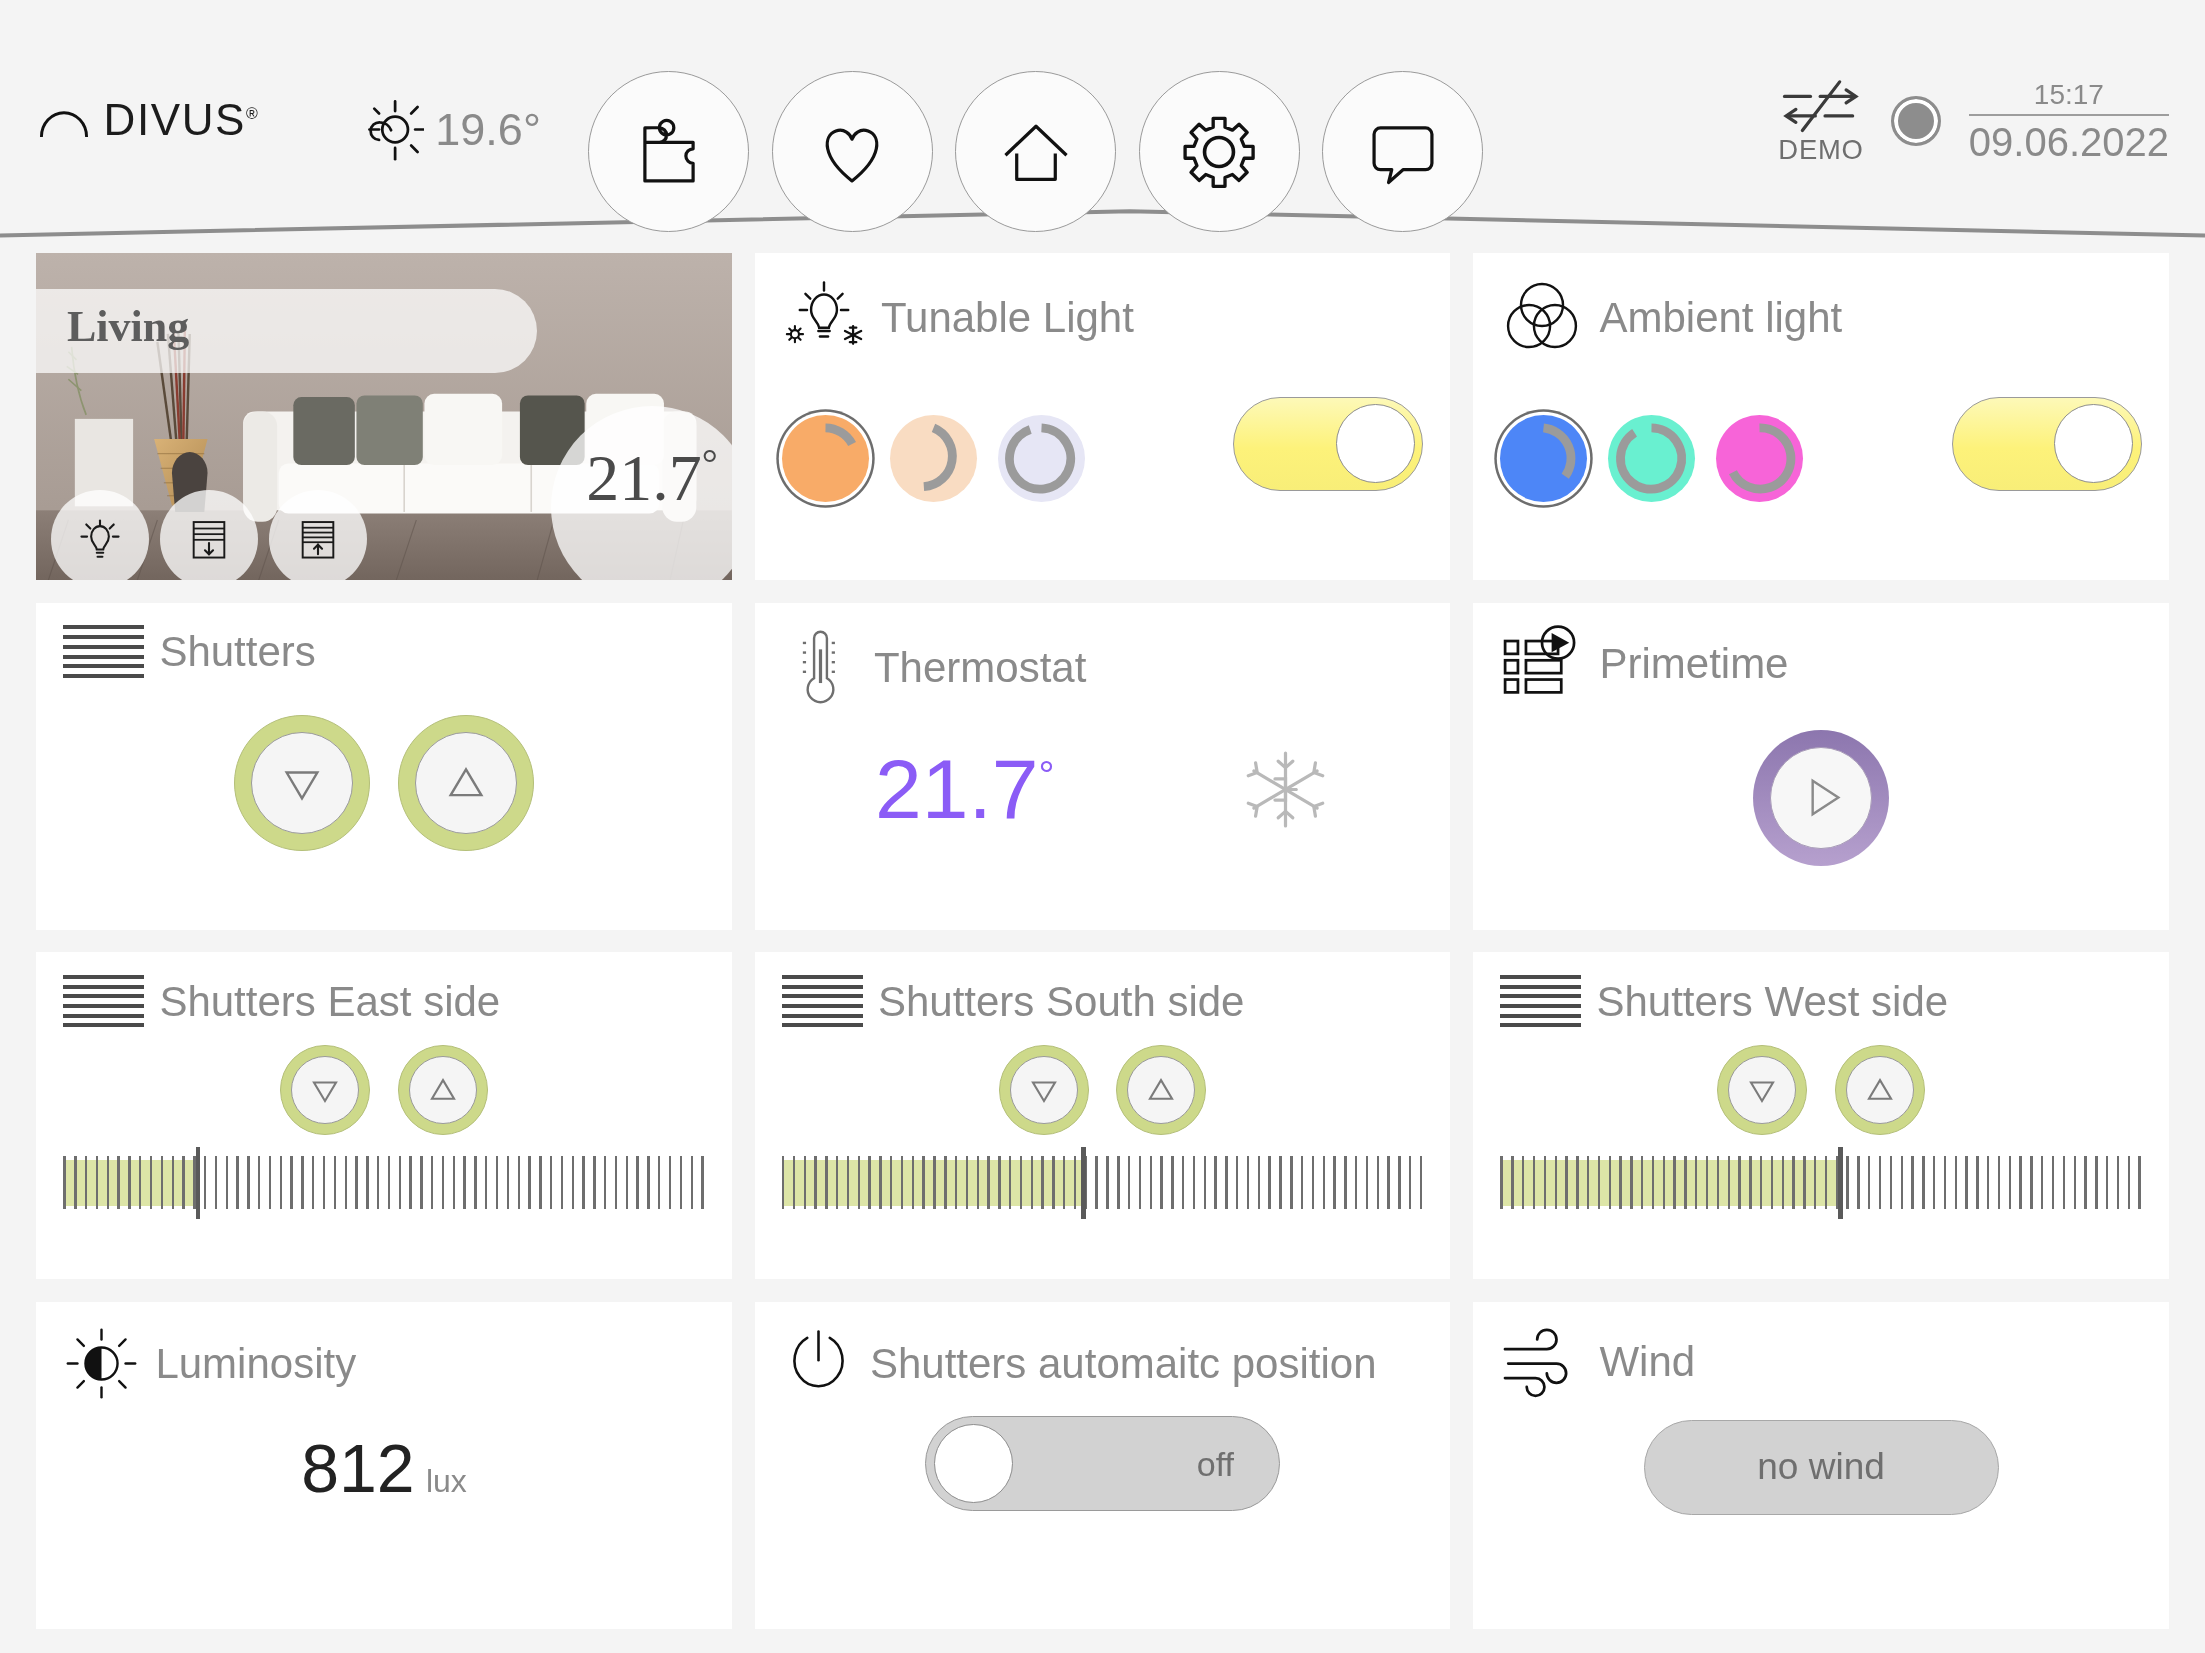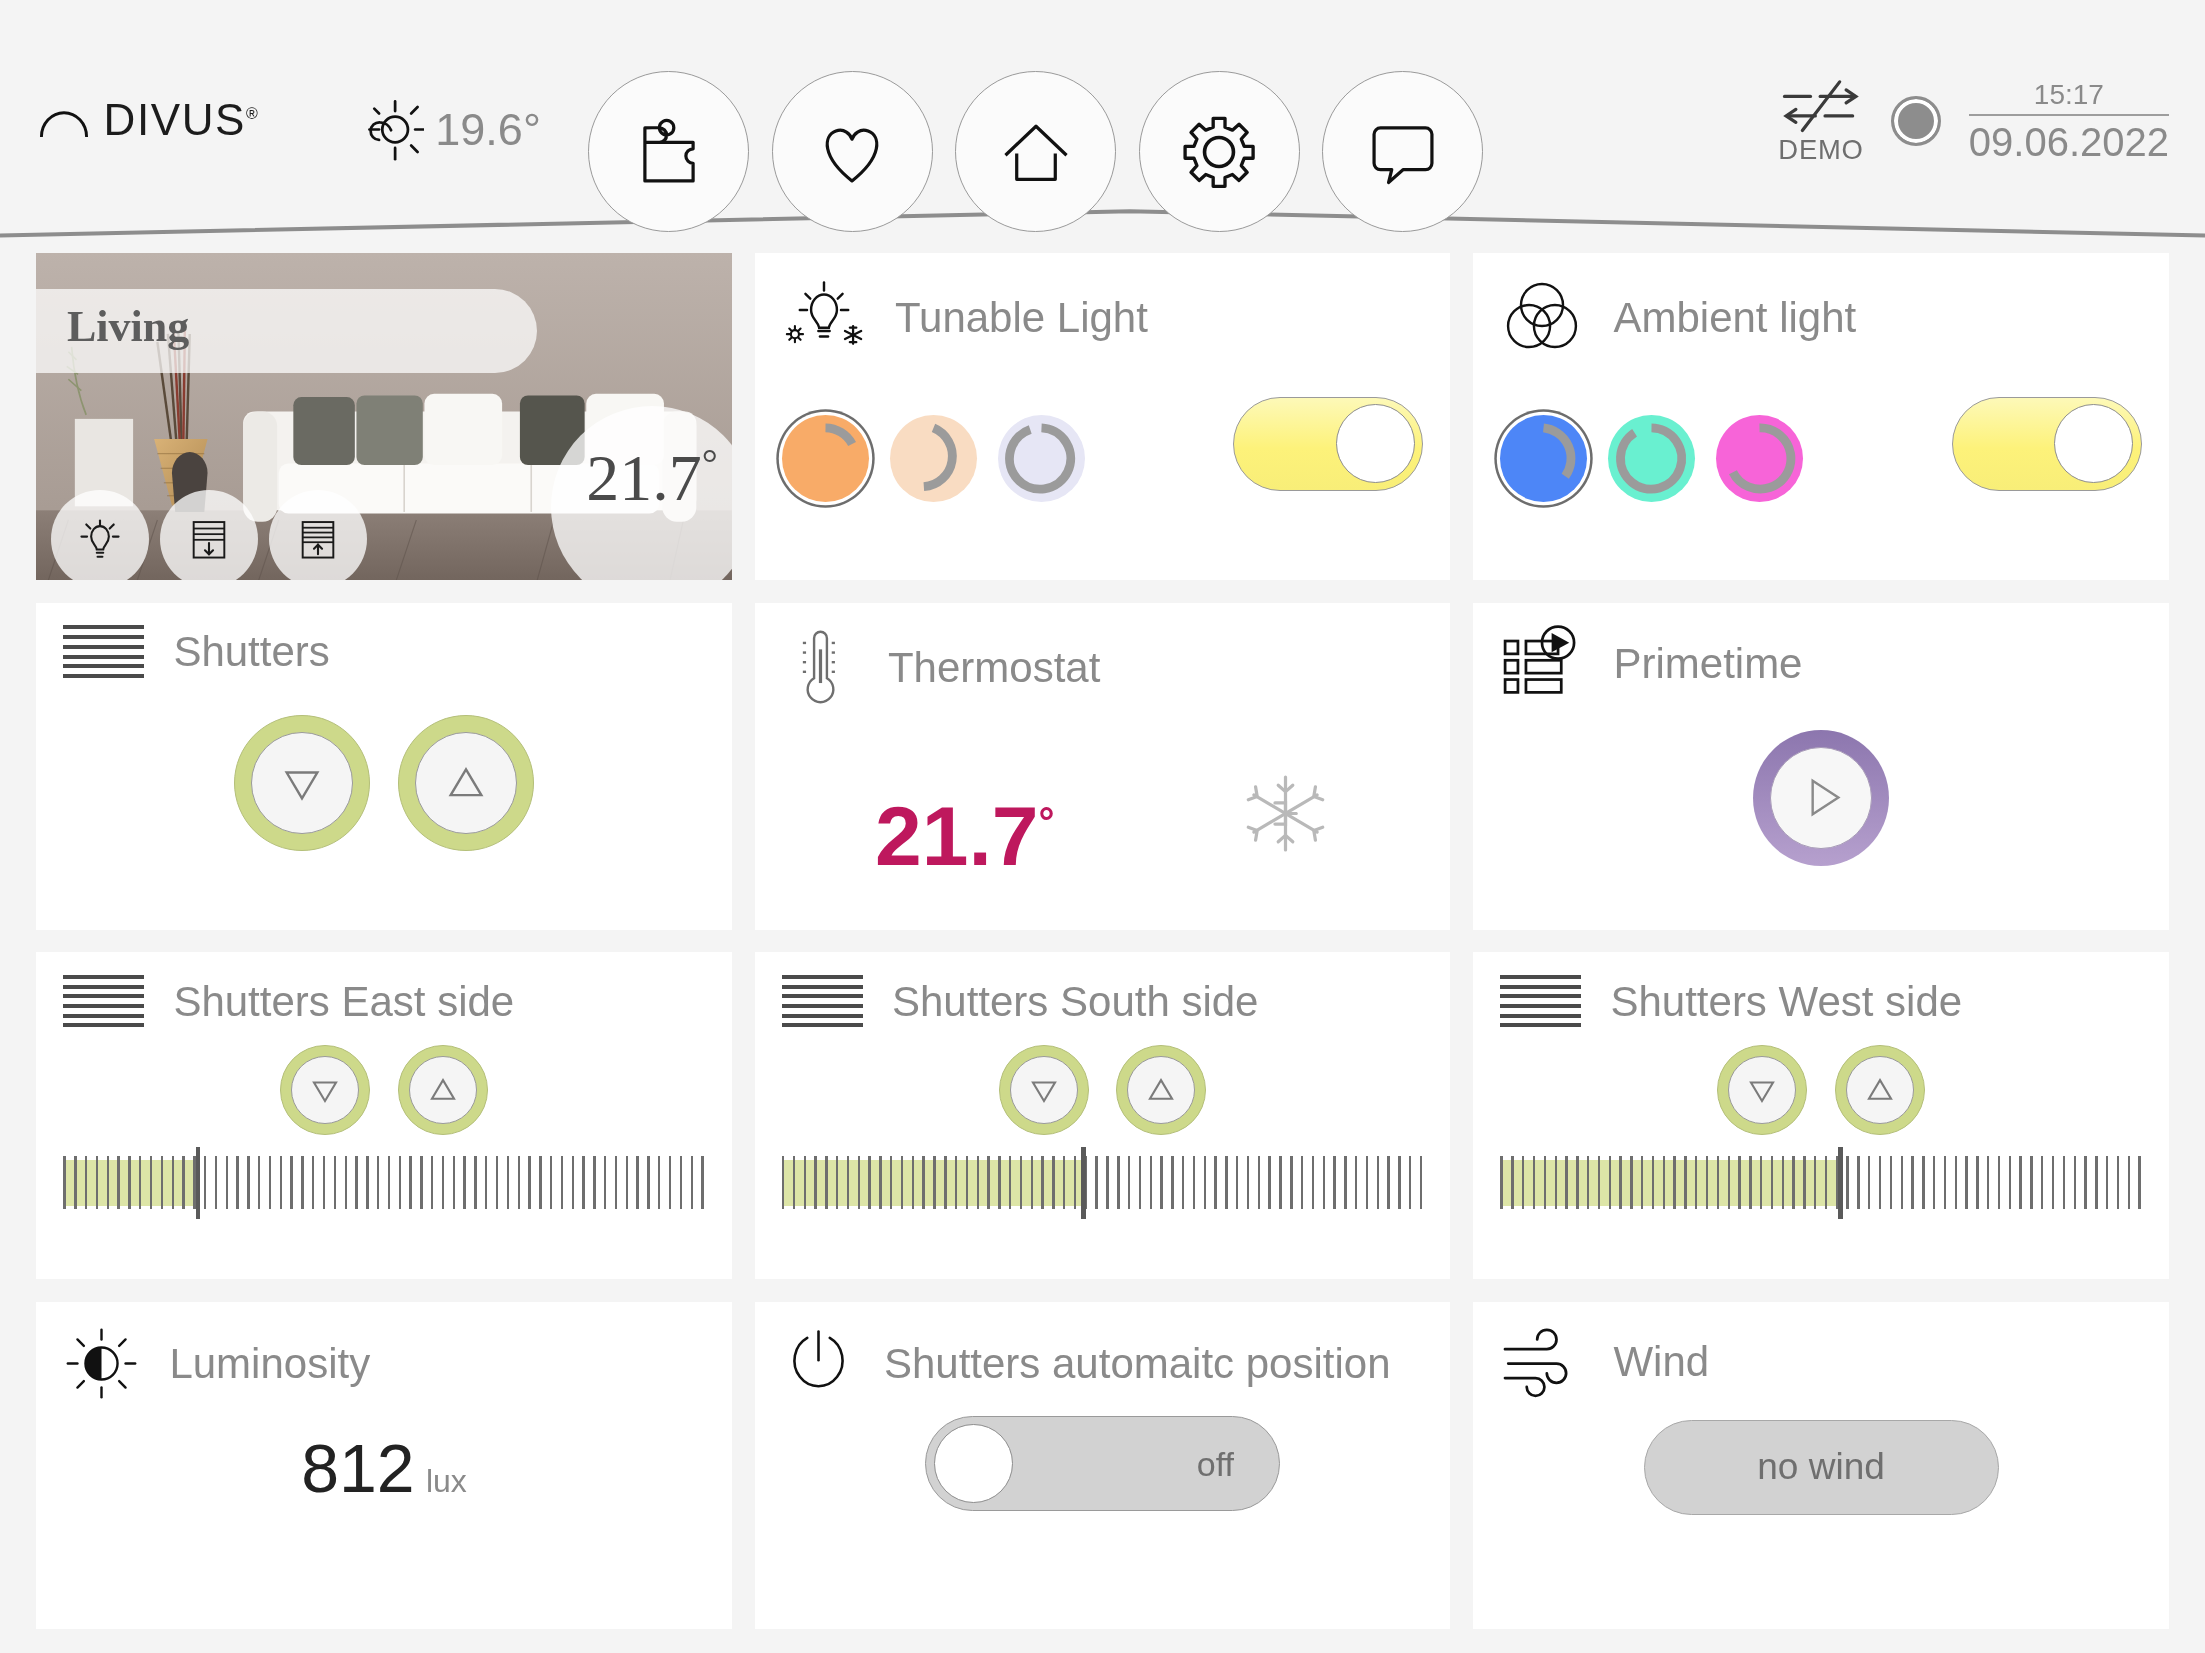--- a/index.html
+++ b/index.html
@@ -61,21 +61,21 @@
   .grid {
     flex: 1; display: grid;
     grid-template-columns: repeat(3, 1fr);
     grid-template-rows: repeat(4, 1fr);
     gap: 22.6px; padding: 11.3px 36px 24px 36px;
   }
   .card {
     background: #fff; position: relative; overflow: hidden;
     padding: 22.6px 27.4px;
   }
-  .card-head { display: flex; align-items: center; gap: 29px; }
+  .card-head { display: flex; align-items: center; gap: 15px; }
   .card-title { font-size: 42px; color: #8a8a8a; font-weight: 300; line-height: 1.12; }
   .card-icon { flex: 0 0 auto; display: flex; align-items: center; justify-content: center; }
 
   
   .living {
     padding: 4px; position: relative;
     background: linear-gradient(175deg,#b8aca5 0%,#b0a49c 26%,#a89c94 46%,#8e817a 70%,#7d716a 100%);
     font-family: Liberation Serif, serif;
   }
   .living-photo { position: absolute; inset: 0; }
@@ -144,21 +144,21 @@
     border-radius: 50%; background: #f5f5f5; border: 1.6px solid #9a9a9a;
     display: flex; align-items: center; justify-content: center;
   }
   .ud-big { width: 136px; height: 136px; }
   .ud-big .inner { width: 102px; height: 102px; }
   .ud-sm { width: 90px; height: 90px; }
   .ud-sm .inner { width: 68px; height: 68px; }
 
   
   .thermo-row { display: flex; align-items: center; justify-content: space-around; margin-top: 32px; }
-  .thermo-val { font-size: 84px; color: #be185d; font-weight: 700; margin-top: 47px; }
+  .thermo-val { font-size: 84px; color: #8b5cf6; font-weight: 400; }
 
   
   .play-btn {
     width: 136px; height: 136px; border-radius: 50%;
     background: linear-gradient(180deg,#8c76ae 0%,#b6a0ce 100%);
     display: flex; align-items: center; justify-content: center;
     margin: 27.4px auto 0; cursor: pointer;
   }
   .play-btn .inner {
     width: 102px; height: 102px; border-radius: 50%; background: #f7f7f7;

